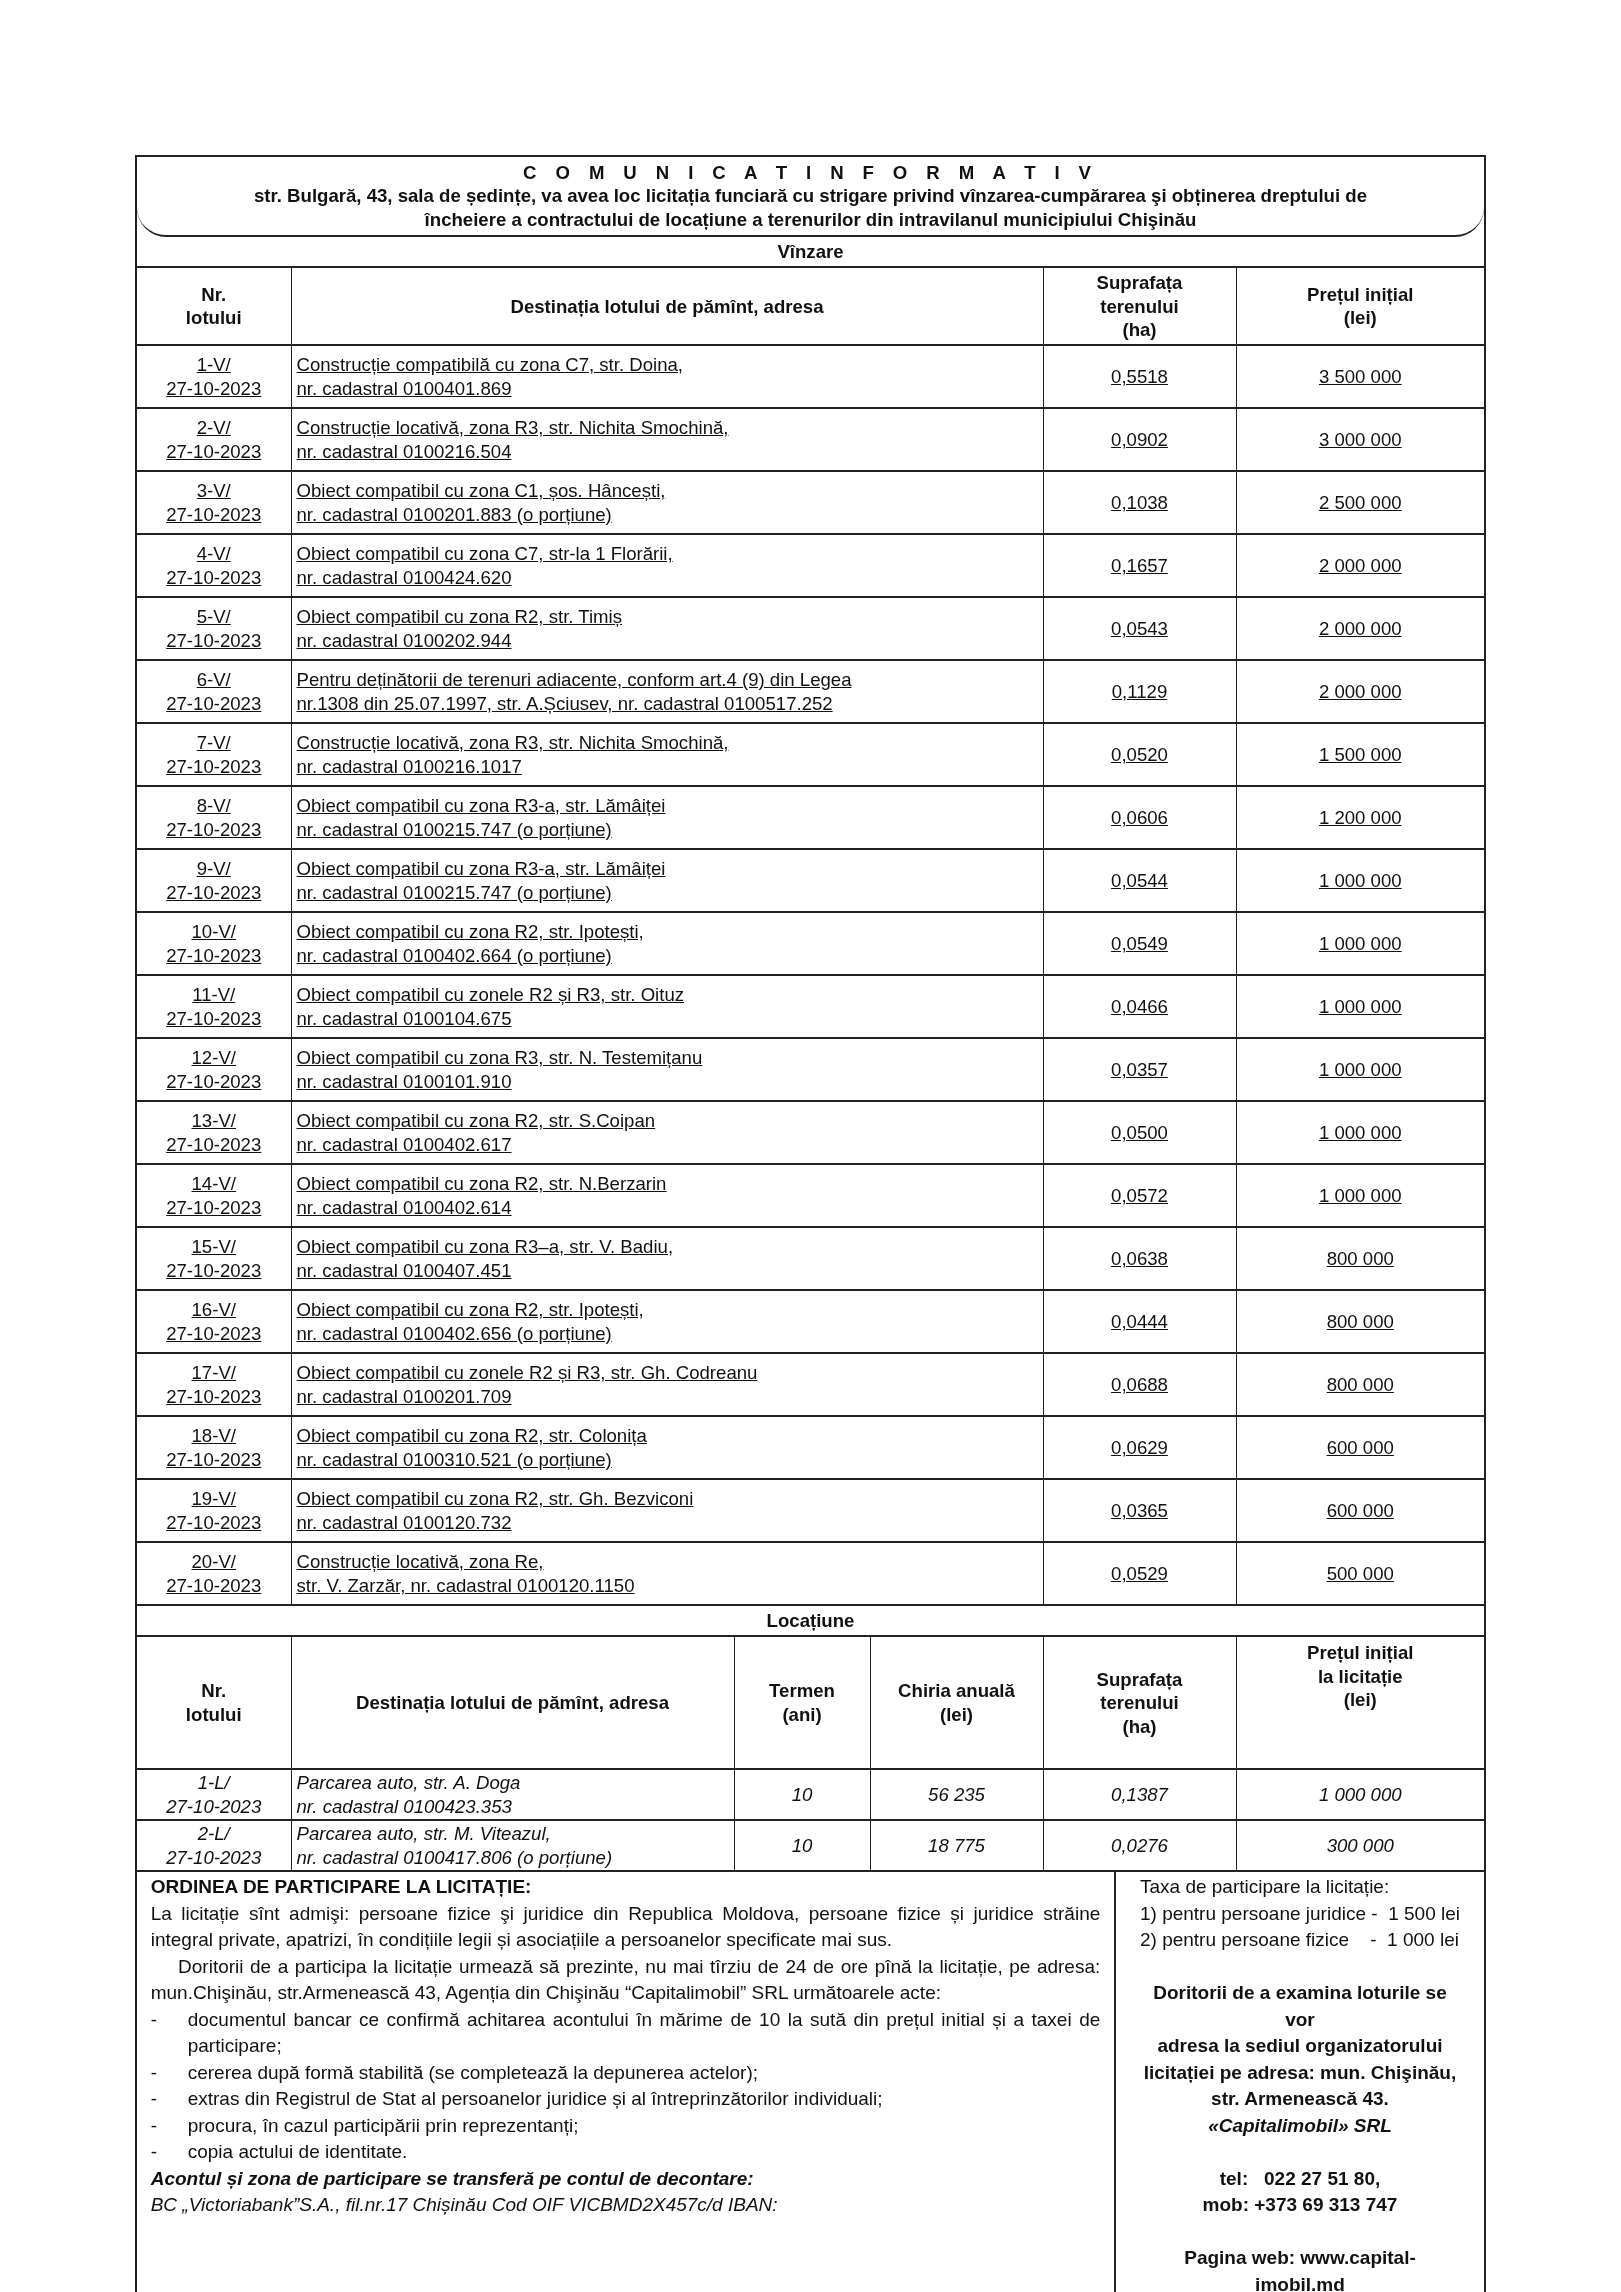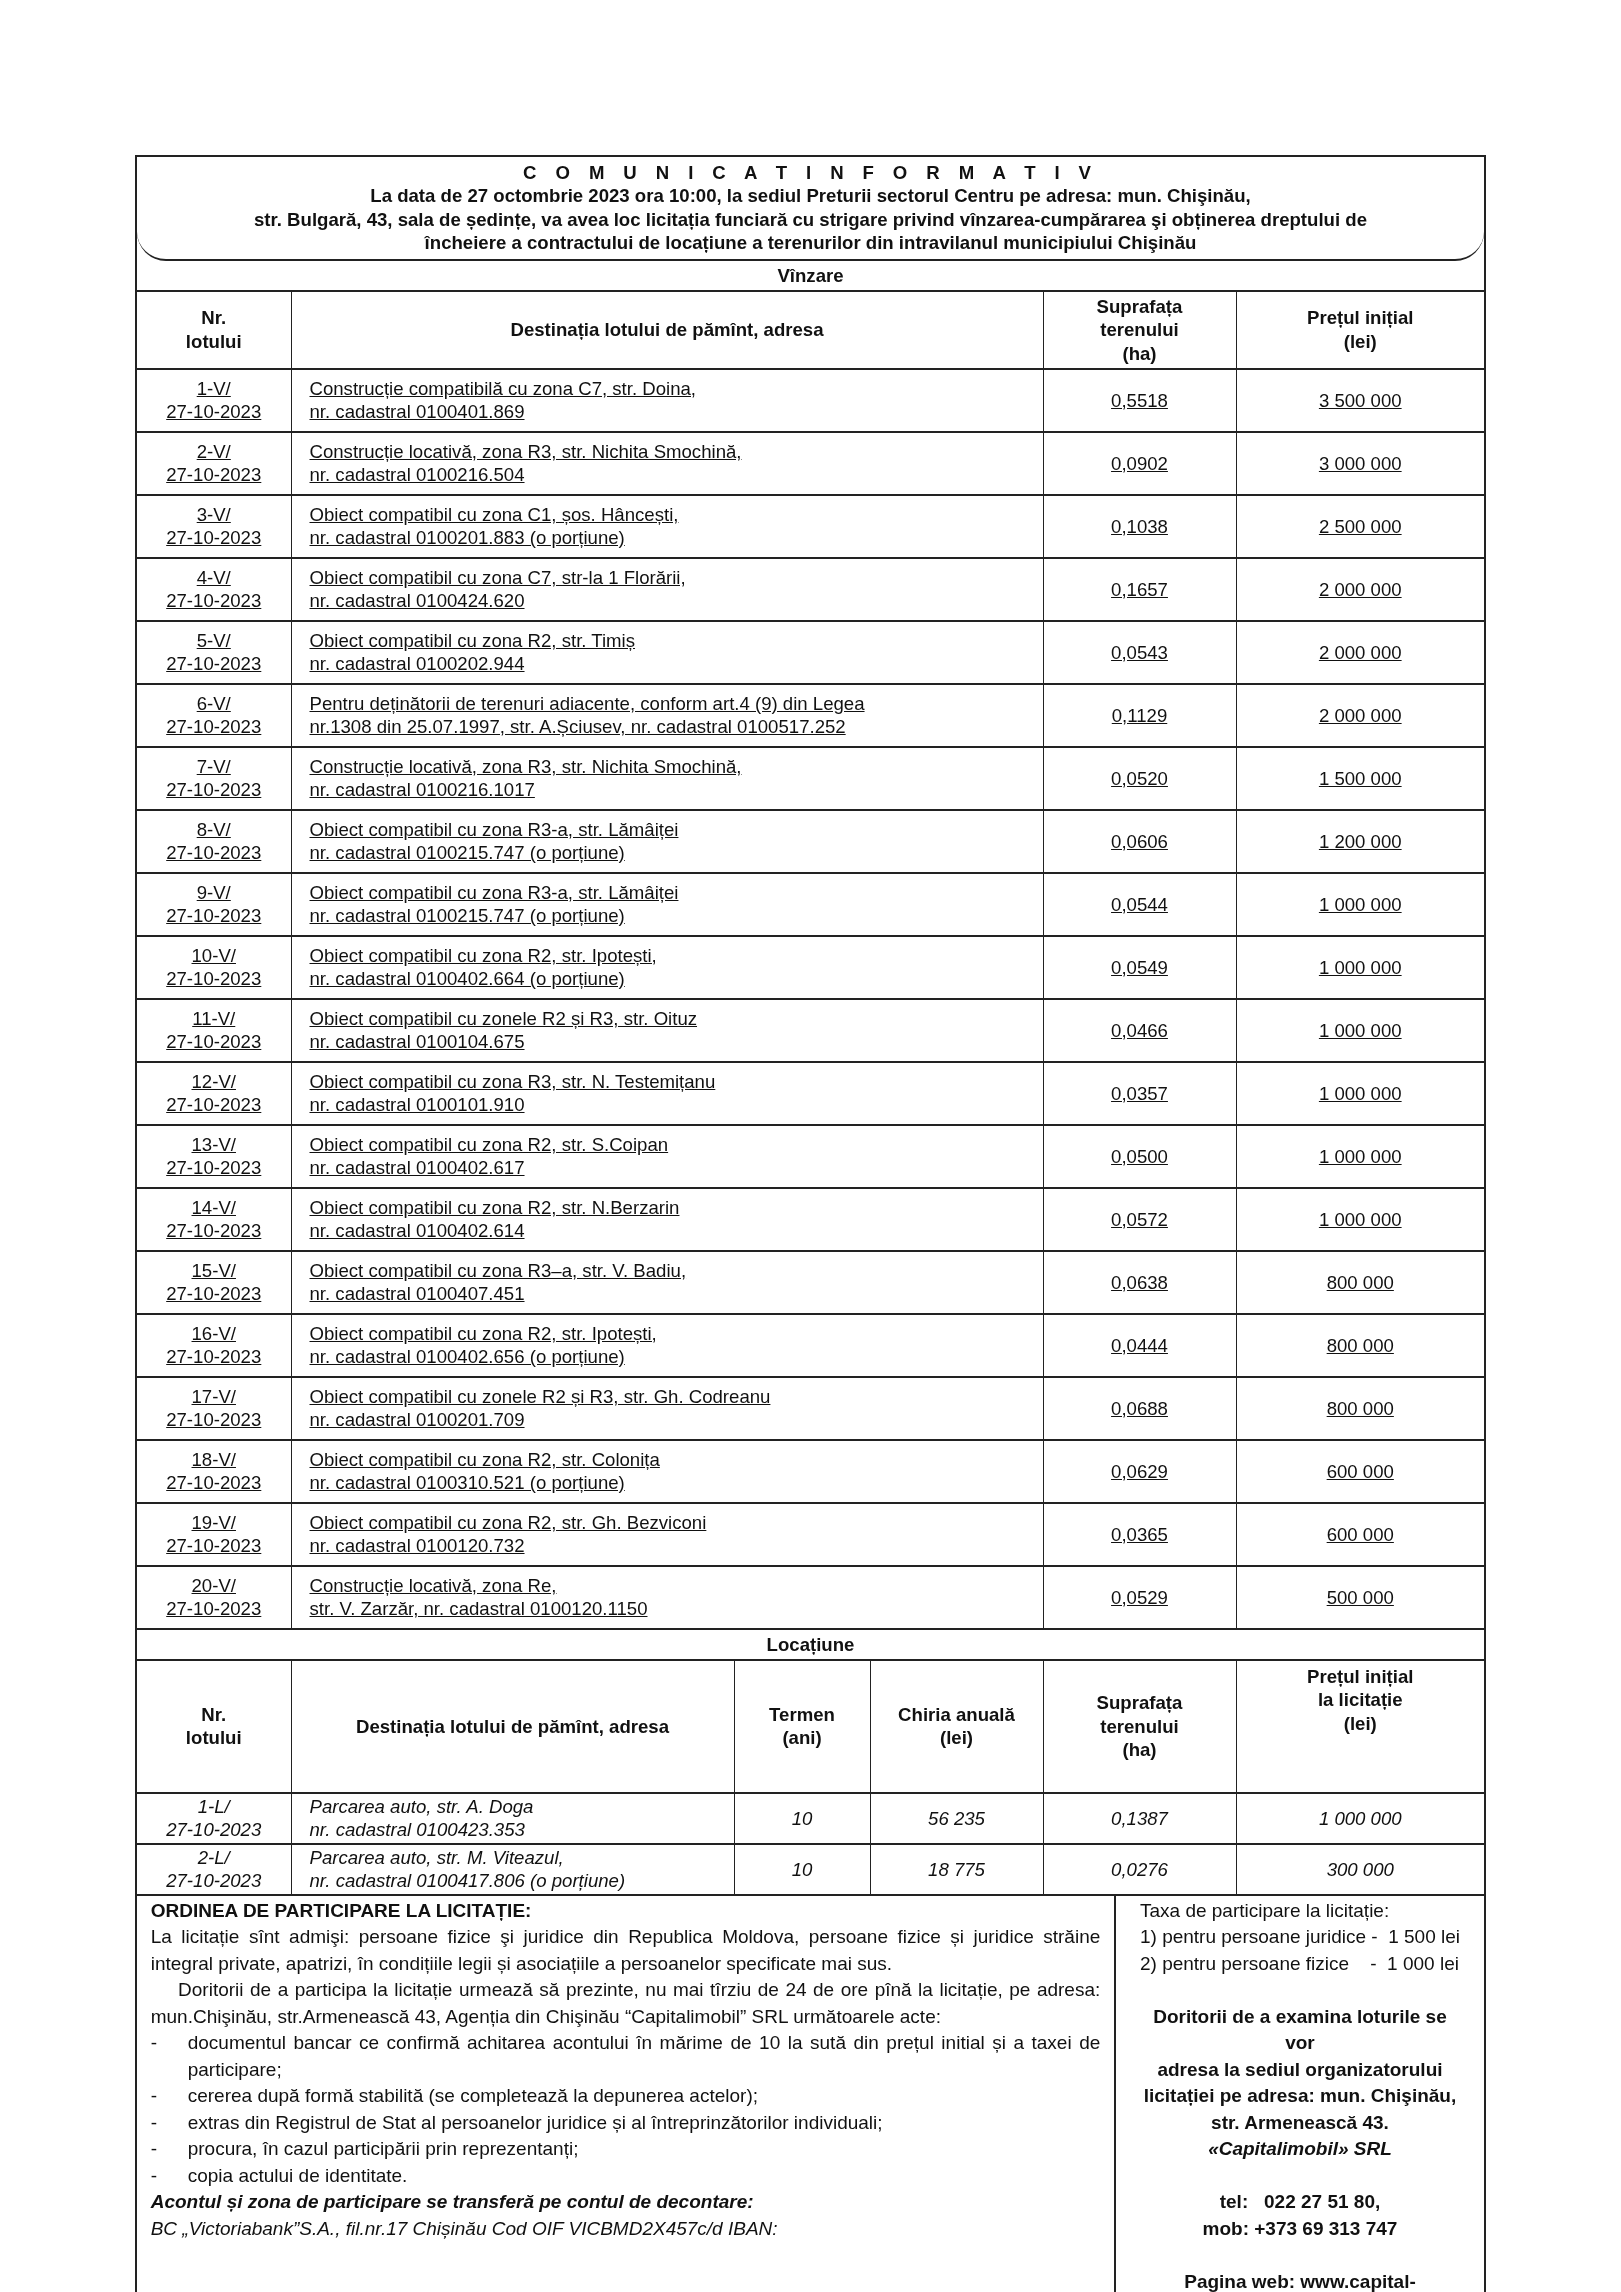--- a/index.html
+++ b/index.html
@@ -27,21 +27,21 @@
   }
   th { font-weight: bold; text-align: center; }
   tr > :first-child { border-left: none; }
   tr > :last-child { border-right: none; }
   thead tr:first-child th { border-top: none; }
   .vz tbody tr { height: 63px; text-decoration: underline; }
   .vz tbody tr td { border-bottom: 2px solid #222; }
   .vz thead tr { height: 77px; }
   .vz thead th { border-bottom: 2px solid #222; }
   td.c { text-align: center; }
-  td.l { text-align: left; padding-left: 18px; }
+  td.l { text-align: left; padding-left: 5px; }
   .lc thead tr { height: 132px; }
   .lc thead th { border-bottom: 2px solid #222; }
   .lc tbody tr { height: 48px; font-style: italic; }
   .lc tbody tr td { border-bottom: 2px solid #222; }
   .lc tbody tr:last-child td { border-bottom: 2px solid #222; }
   .footer { display: flex; }
   .footer .left {
     width: 992px; box-sizing: border-box; border-right: 2px solid #222;
     padding: 2px 13.7px 2px 13.7px; font-size: 19px; line-height: 26.5px;
     text-align: justify;
@@ -59,21 +59,20 @@
   .rc { text-align: center; font-weight: bold; }
   .gap { height: 26.5px; }
 </style>
 </head>
 <body>
 
 <div class="doc">
 
   <div class="hdr">
     <div class="title">C O M U N I C A T   I N F O R M A T I V</div>
-    <div>La data de 27 octombrie 2023 ora 10:00, la sediul Preturii sectorul Centru pe adresa:  mun. Chişinău,</div>
     <div>str. Bulgară, 43, sala de ședințe, va avea loc licitația funciară cu strigare privind  vînzarea-cumpărarea şi obținerea dreptului de</div>
     <div>încheiere a contractului de locațiune a terenurilor  din intravilanul municipiului Chişinău</div>
   </div>
 
   <div class="section-title">Vînzare</div>
 
   <table class="vz">
     <colgroup>
       <col style="width:154px">
         <col style="width:752px">

